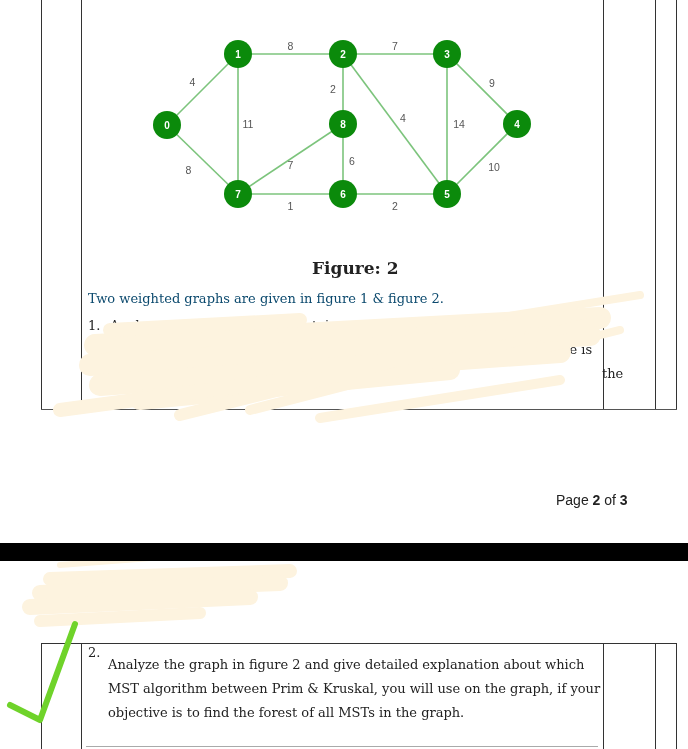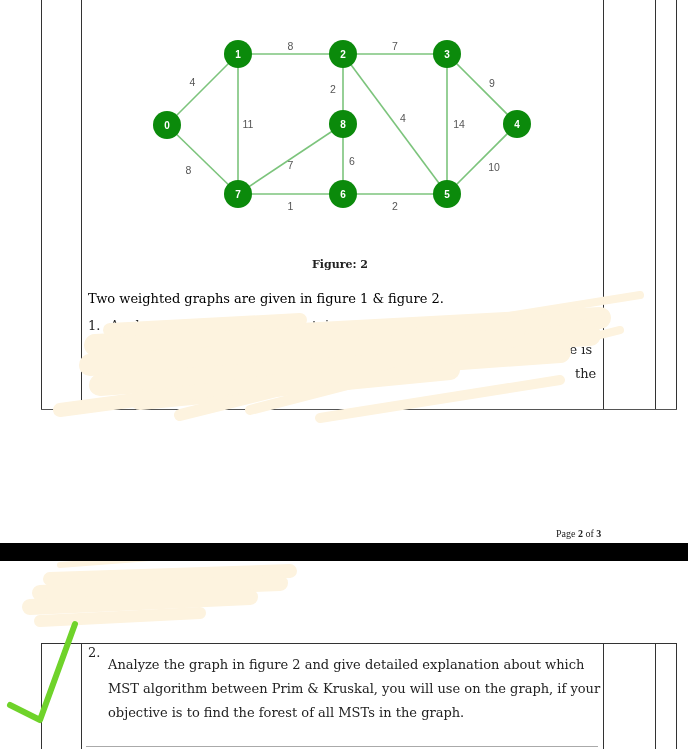--- a/index.html
+++ b/index.html
@@ -18,34 +18,34 @@
     .hline { position: absolute; height: 1px; background: #555; }
 
     .graph { position: absolute; left: 0; top: 0; }
     .edge { stroke: #7cc47c; stroke-width: 1.6; }
     .node circle { fill: #0b8a0b; }
     .node text { fill: #fff; font-family: "Liberation Sans", sans-serif; font-weight: bold; font-size: 10px; }
     .weight { fill: #555; font-family: "Liberation Sans", sans-serif; font-size: 10.5px; }
 
     .fig-caption {
       position: absolute; left: 312px; top: 258px;
-      font-weight: bold; font-size: 11px; color: #222;
+      font-weight: bold; font-size: 17px; color: #222;
     }
     .intro {
-      position: absolute; left: 88px; top: 291px; font-size: 13px; color: #000000;
+      position: absolute; left: 88px; top: 291px; font-size: 13px; color: #0c4a6e;
     }
     .q1 { position: absolute; left: 88px; top: 314px; width: 512px; font-size: 13px; line-height: 24px; color: #222; }
     .q1 .num { position: absolute; left: 0; top: 0; }
     .q1 .frag { position: absolute; white-space: nowrap; }
 
     .scribble { position: absolute; pointer-events: none; }
 
     .page-number {
-      position: absolute; left: 556px; top: 528px;
-      font-family: Liberation Serif, serif; font-size: 10px; color: #222;
+      position: absolute; left: 556px; top: 492px;
+      font-family: Liberation Sans, sans-serif; font-size: 14px; color: #222;
     }
     .page-number b { font-weight: bold; }
 
     .q2 {
       position: absolute; left: 88px; top: 641px; width: 512px;
       font-size: 13px; line-height: 24px; color: #222;
     }
     .q2 .num { position: absolute; left: 0; top: 0; }
     .q2 .body { position: absolute; left: 20px; top: 12px; width: 500px; }
 
@@ -143,21 +143,21 @@
     <span class="num">1.</span>
     <span class="frag" style="left:22px; top:0;">Analy</span>
     <span class="frag" style="left:85px; top:0;">in figur</span>
     <span class="frag" style="left:158px; top:0;">and</span>
     <span class="frag" style="left:208px; top:0;">detai</span>
     <span class="frag" style="left:430px; top:0;">wh</span>
     <span class="frag" style="left:500px; top:0;">T</span>
     <span class="frag" style="left:242px; top:24px;">will</span>
     <span class="frag" style="left:470px; top:24px;">ive is</span>
     <span class="frag" style="left:22px; top:48px;">to</span>
-    <span class="frag" style="left:487px; top:48px;">the</span>
+    <span class="frag" style="left:514px; top:48px;">the</span>
   </div>
 
   <svg class="scribble" width="688" height="543" style="left:0; top:0;">
     <g stroke="#fdf3df" stroke-linecap="round" fill="none">
       <path d="M95 345 L600 318" stroke-width="22"></path>
       <path d="M90 365 L590 335" stroke-width="22"></path>
       <path d="M100 385 L560 352" stroke-width="22"></path>
       <path d="M140 400 L450 370" stroke-width="20"></path>
       <path d="M60 410 L300 378" stroke-width="14"></path>
       <path d="M180 415 L520 330" stroke-width="12"></path>

